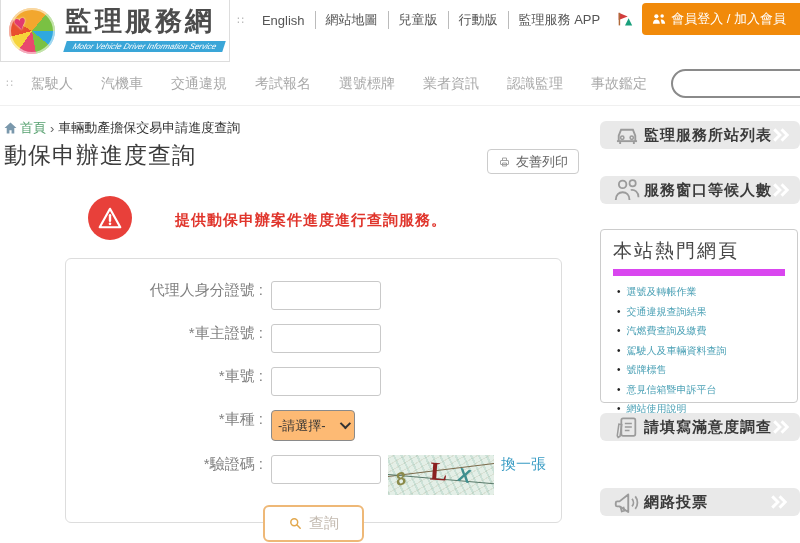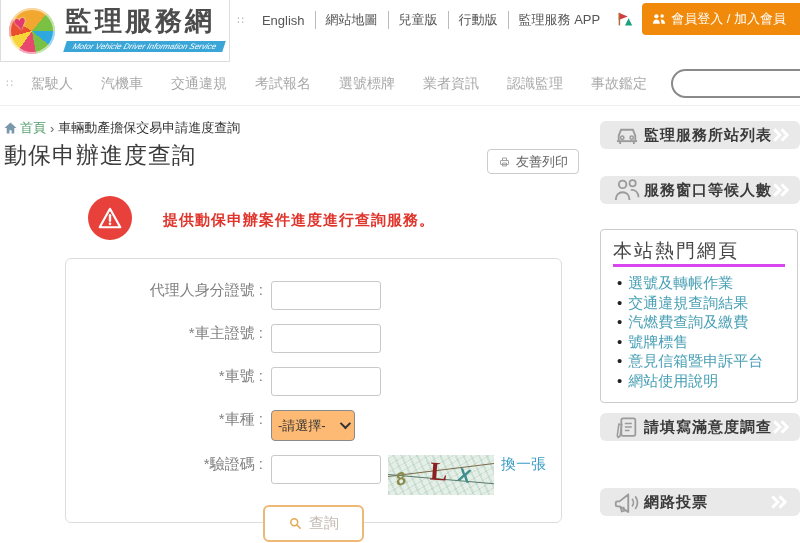--- a/index.html
+++ b/index.html
@@ -50,21 +50,21 @@
   .breadcrumb .home-link { color:#55a06e; text-decoration:none; cursor:pointer; display:flex; align-items:center; gap:3px; }
   .crumb-sep { color:#666; }
   .page-title { position:absolute; top:140px; left:4px; font-size:23px; font-weight:500; color:#3c3c3c; letter-spacing:1px; }
   .print-btn { position:absolute; top:149px; left:487px; height:25px; background:#fff;
     border:1px solid #ccc; border-radius:4px; color:#666; font-size:13px; display:flex;
     align-items:center; gap:5px; padding:0 10px; cursor:pointer; }
 
   
   .alert-badge { position:absolute; top:196px; left:88px; width:44px; height:44px; border-radius:50%;
     background:#e8403a; display:flex; align-items:center; justify-content:center; }
-  .notice-text { position:absolute; top:211px; left:163px; color:#e0352c; font-size:15px;
+  .notice-text { position:absolute; top:211px; left:175px; color:#e0352c; font-size:15px;
     font-weight:bold; letter-spacing:1px; }
 
   
   .form-box { position:absolute; top:258px; left:65px; width:497px; height:265px;
     border:1px solid #ddd; border-radius:6px; background:#fff; padding-top:22px; }
   .f-row { display:flex; margin-bottom:14px; }
   .f-label { width:205px; text-align:right; color:#808080; font-size:15px; padding-right:8px; white-space:nowrap; }
   .f-input { width:110px; height:29px; border:1px solid #c9c9c9; border-radius:3px; outline:none; padding:0 6px; font-size:14px; }
   .f-select-wrap { position:relative; }
   .f-select { appearance:none; -webkit-appearance:none; width:84px; height:31px;
@@ -93,23 +93,23 @@
   
   .side-btn { position:absolute; left:600px; width:200px; height:28px; background:#e9e9e9;
     border-radius:6px; display:flex; align-items:center; padding:0 10px 0 12px; cursor:pointer; }
   .side-btn .s-icon { width:32px; height:30px; flex:0 0 32px; display:flex; align-items:center; }
   .side-btn .s-label { flex:1; font-size:15px; font-weight:bold; color:#3a3a3a; letter-spacing:1px; white-space:nowrap; }
   .side-btn .s-chev { flex:0 0 20px; }
   .sb1 { top:121px; } .sb2 { top:176px; } .sb3 { top:413px; } .sb4 { top:488px; }
 
   .hot-box { position:absolute; left:600px; top:229px; width:198px; height:174px;
     border:1px solid #ccc; border-radius:4px; background:#fff; padding:8px 12px 0 12px; }
-  .hot-title { font-size:19px; color:#474747; letter-spacing:2px; border-bottom:3px solid #d946ef; }
+  .hot-title { font-size:19px; color:#474747; letter-spacing:2px; padding-bottom:5px; border-bottom:7px solid #d946ef; }
   .hot-list { list-style:none; margin-top:6px; }
-  .hot-list li { font-size:15px; line-height:19.5px; color:#222; white-space:nowrap; }
+  .hot-list li { font-size:10px; line-height:19.5px; color:#222; white-space:nowrap; }
   .hot-list li::before { content:"•"; color:#222; margin:0 6px 0 4px; }
   .hot-list a { color:#4aa0b5; text-decoration:none; cursor:pointer; }
 
   svg { display:block; }
 </style>
 </head>
 <body>
 
 <div class="stage">
 
@@ -282,20 +282,21 @@
         </svg>
     </span>
   </div>
 
   <div class="hot-box">
     <div class="hot-title">本站熱門網頁</div>
     <ul class="hot-list">
       <li><a>選號及轉帳作業</a></li>
       <li><a>交通違規查詢結果</a></li>
       <li><a>汽燃費查詢及繳費</a></li>
+      <li><a>駕駛人及車輛資料查詢</a></li>
       <li><a>號牌標售</a></li>
       <li><a>意見信箱暨申訴平台</a></li>
       <li><a>網站使用說明</a></li>
     </ul>
   </div>
 
   <div class="side-btn sb3">
     <span class="s-icon">
       <svg width="28" height="26" viewBox="0 0 24 22">
         <rect x="8" y="3.5" width="12" height="15" rx="1.5" fill="none" stroke="#9b9b9b" stroke-width="1.5"></rect>

